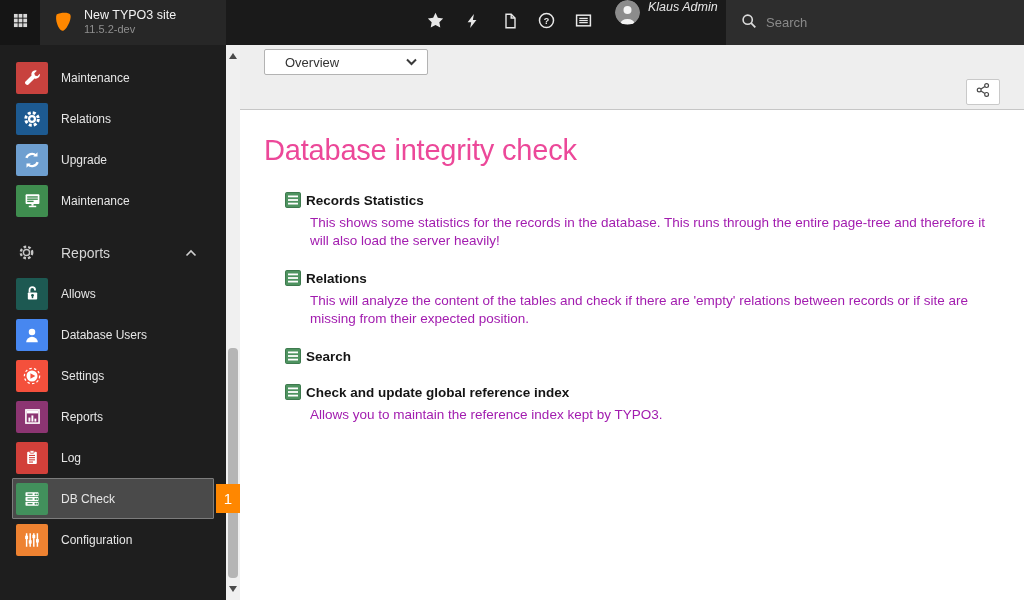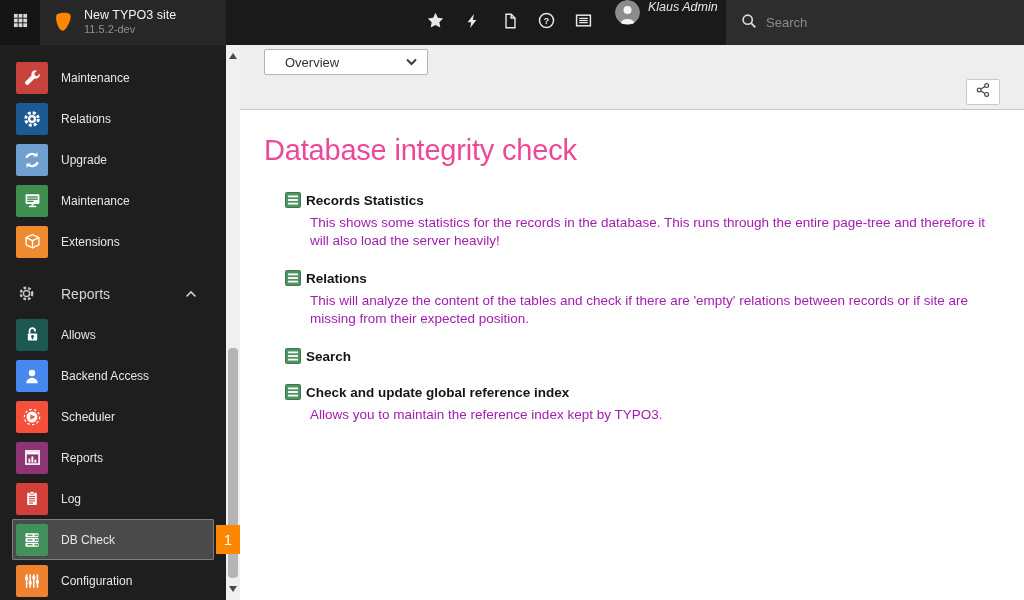--- a/index.html
+++ b/index.html
@@ -184,32 +184,20 @@
             <rect x="1.5" y="2.2" width="13" height="9" rx="0.8" fill="#fff"></rect>
             <rect x="3" y="4" width="10" height="1.3" fill="#3f8d4f"></rect>
             <rect x="3" y="6.1" width="10" height="1.3" fill="#3f8d4f"></rect>
             <rect x="3" y="8.2" width="6" height="1.3" fill="#3f8d4f"></rect>
             <rect x="7" y="11.2" width="2" height="1.7" fill="#fff"></rect>
             <rect x="4.5" y="12.9" width="7" height="1.4" fill="#fff"></rect>
           </svg>
         </span>
         <span class="mlabel">Maintenance</span>
       </div>
-      <div class="mrow">
-        <span class="tile" style="background:#ef8a2f">
-          <svg width="17" height="17" viewBox="0 0 16 16">
-            <g fill="none" stroke="#fff" stroke-width="1.3" stroke-linejoin="round">
-              <path d="M8 1.6 14 4.4 8 7.2 2 4.4z"></path>
-              <path d="M2 4.4v6.8L8 14V7.2"></path>
-              <path d="M14 4.4v6.8L8 14"></path>
-            </g>
-          </svg>
-        </span>
-        <span class="mlabel">Extensions</span>
-      </div>
       <div class="srow">
         <span class="sicon">
           <svg width="17" height="17" viewBox="0 0 16 16">
             <circle cx="8" cy="8" r="5.4" fill="none" stroke="#c6c6c6" stroke-width="2.2" stroke-dasharray="2.5 1.9"></circle>
             <circle cx="8" cy="8" r="2.9" fill="none" stroke="#c6c6c6" stroke-width="1.4"></circle>
           </svg>
         </span>
         <span class="slabel">Reports</span>
         <span class="chev">
           <svg width="14" height="10" viewBox="0 0 14 10">
@@ -228,31 +216,31 @@
         </span>
         <span class="mlabel">Allows</span>
       </div>
       <div class="mrow">
         <span class="tile" style="background:#4787f0">
           <svg width="18" height="18" viewBox="0 0 16 16">
             <circle cx="8" cy="5.3" r="2.9" fill="#fff"></circle>
             <path d="M2.8 14.4a5.2 4.8 0 0 1 10.4 0z" fill="#fff"></path>
           </svg>
         </span>
-        <span class="mlabel">Backend Access</span>
+        <span class="mlabel">Database Users</span>
       </div>
       <div class="mrow">
         <span class="tile" style="background:#f4503c">
           <svg width="18" height="18" viewBox="0 0 16 16">
             <circle cx="8" cy="8" r="6.8" fill="none" stroke="#fff" stroke-width="1.1" stroke-dasharray="2.2 2"></circle>
             <circle cx="8" cy="8" r="4.9" fill="#fff"></circle>
             <path d="M6.6 5.6 11 8l-4.4 2.4z" fill="#f4503c"></path>
           </svg>
         </span>
-        <span class="mlabel">Scheduler</span>
+        <span class="mlabel">Settings</span>
       </div>
       <div class="mrow">
         <span class="tile" style="background:#8c3572">
           <svg width="17" height="17" viewBox="0 0 16 16">
             <rect x="1.8" y="1.8" width="12.4" height="12.4" fill="none" stroke="#fff" stroke-width="1.5"></rect>
             <g fill="#fff">
               <rect x="2.5" y="2.5" width="11" height="2.6"></rect>
               <rect x="4.2" y="9" width="1.8" height="3.8"></rect>
               <rect x="7" y="7" width="1.8" height="5.8"></rect>
               <rect x="9.8" y="10" width="1.8" height="2.8"></rect>

